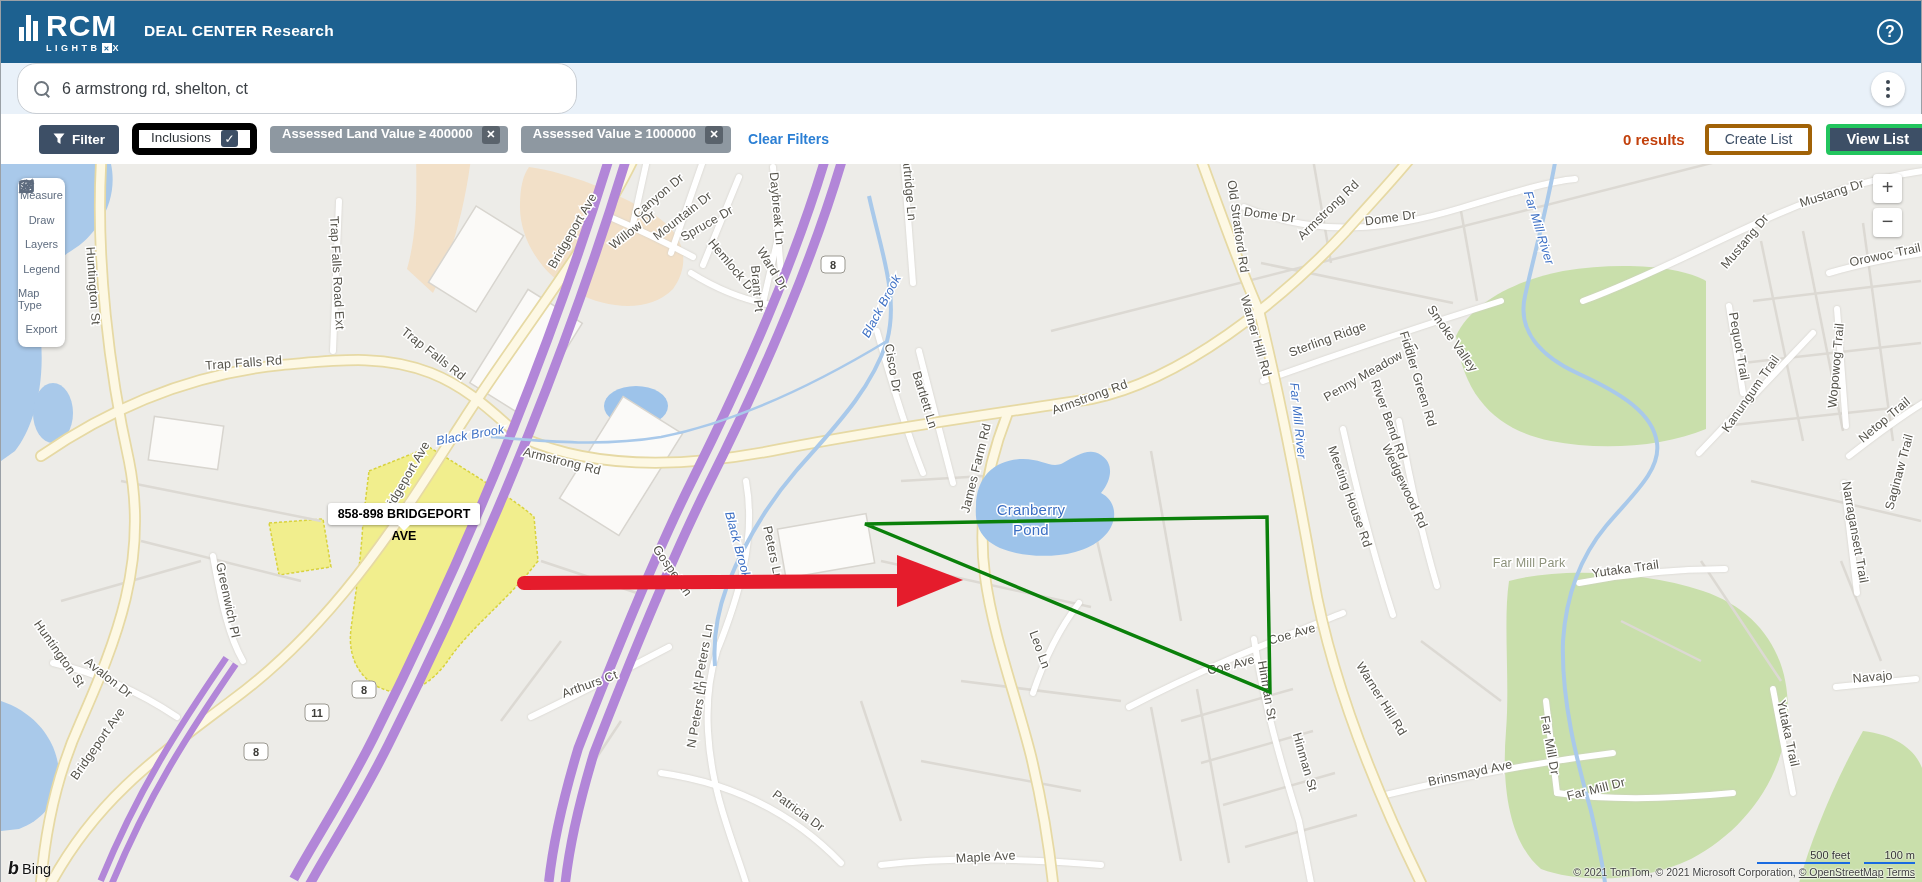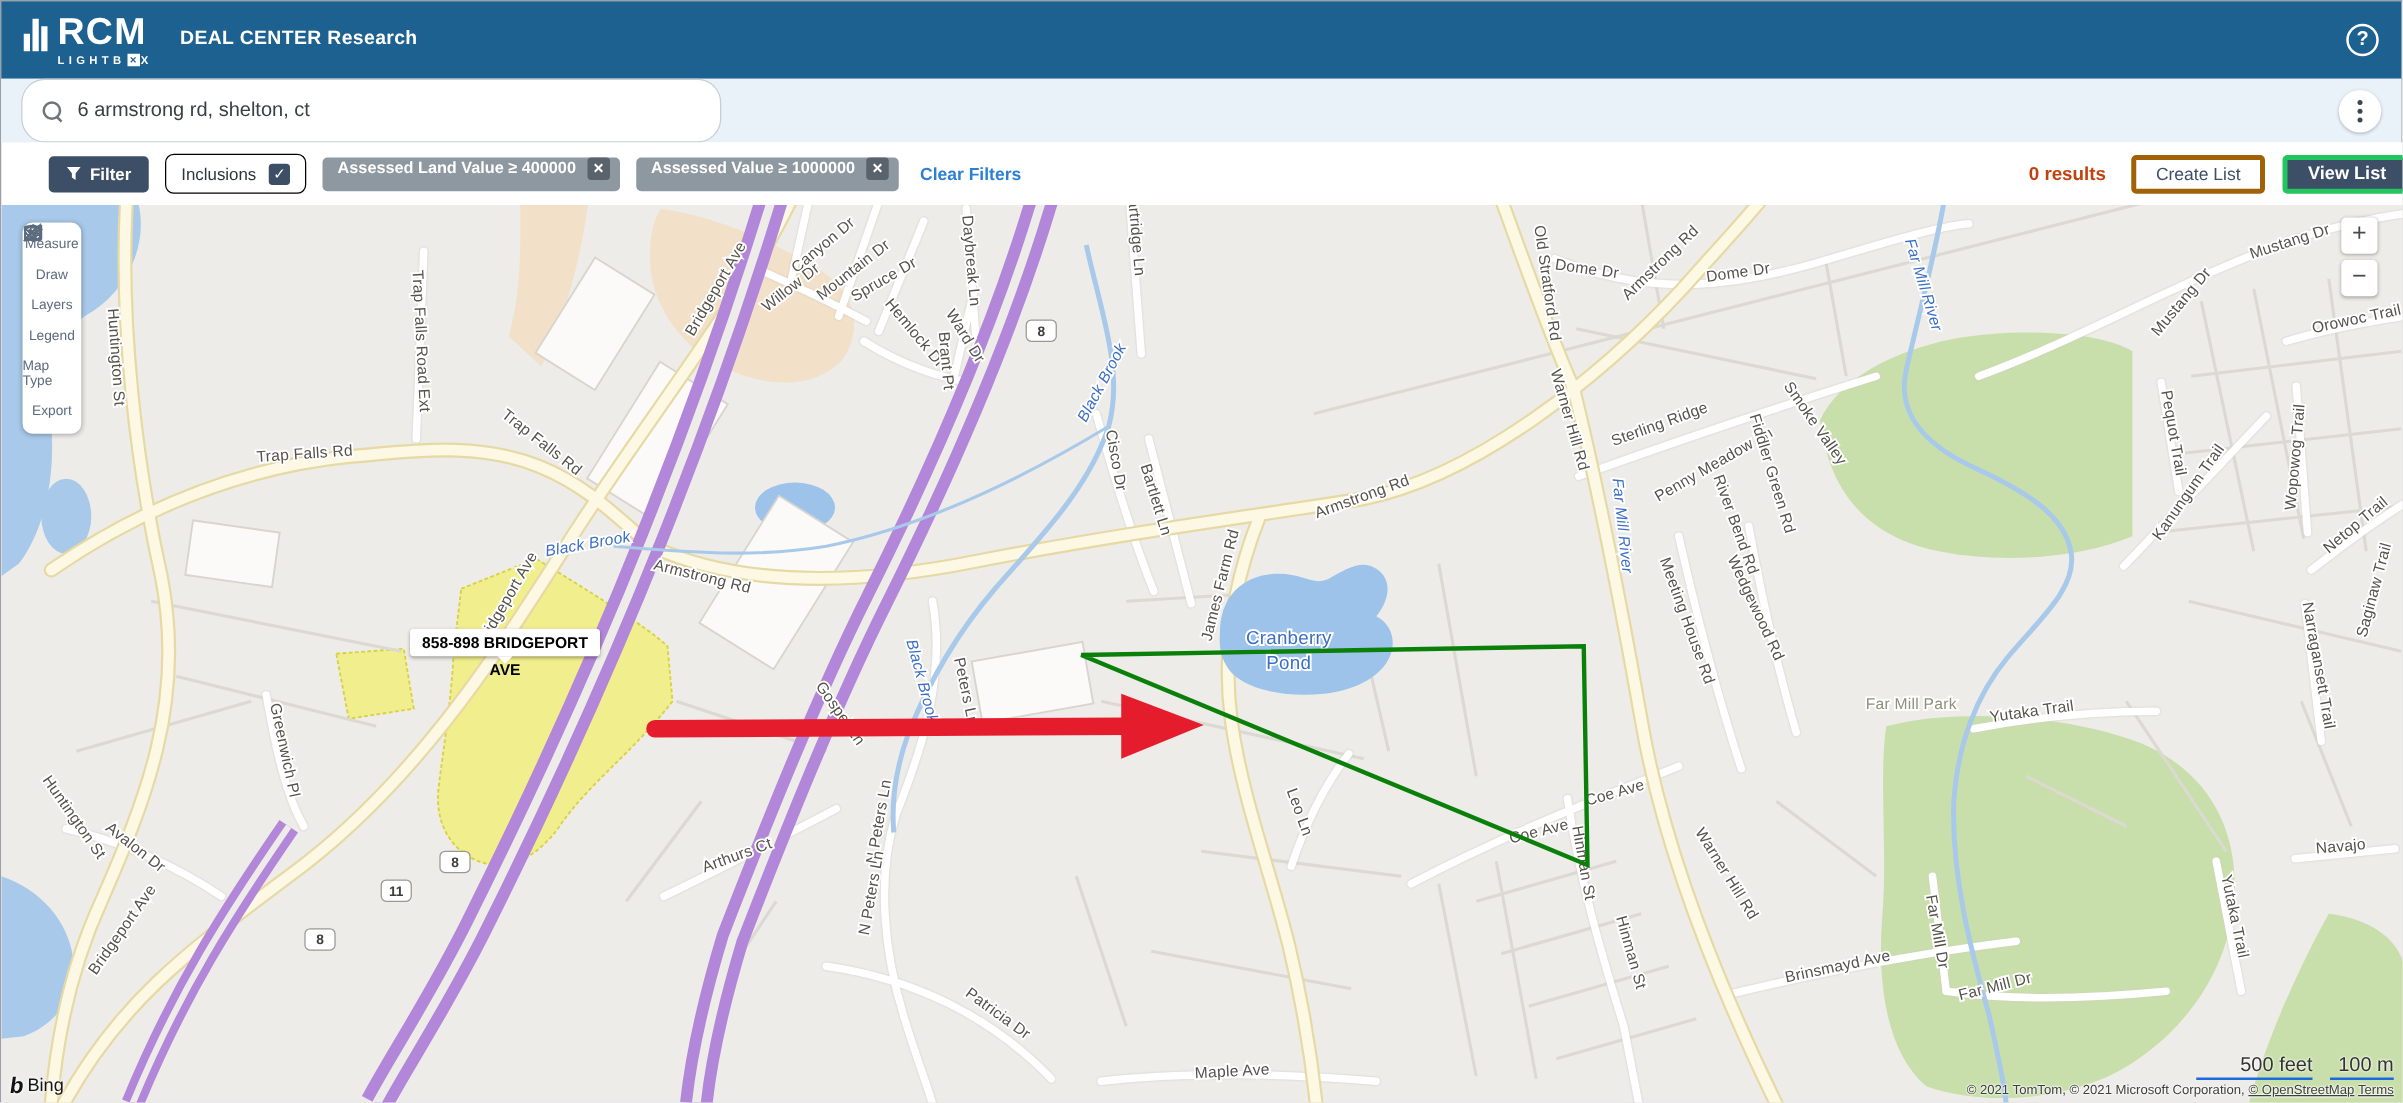--- a/index.html
+++ b/index.html
@@ -24,21 +24,21 @@
   .search-glyph { width:16px; height:16px; position:relative; flex:0 0 auto; }
   .search-glyph:before { content:""; position:absolute; left:0; top:0; width:11px; height:11px; border:2px solid #6d757d; border-radius:50%; }
   .search-glyph:after { content:""; position:absolute; left:11px; top:11px; width:6px; height:2px; background:#6d757d; transform:rotate(45deg); transform-origin:left center; }
   .search-text { font-size:16px; color:#3a3f44; border:none; outline:none; background:transparent; width:100%; }
   .kebab-btn { margin-left:auto; width:34px; height:34px; background:#fff; border-radius:50%; box-shadow:0 1px 3px rgba(0,0,0,.25); display:flex; flex-direction:column; align-items:center; justify-content:center; gap:3px; cursor:pointer; }
   .kebab-btn i { width:4px; height:4px; border-radius:50%; background:#3c4651; }
 
   
   #filter-row { position:absolute; left:0; top:113px; width:100%; height:50px; background:#fff; display:flex; align-items:center; padding:0 14px; gap:13px;margin-left:24px; }
   .filter-btn { height:29px; background:#3d4f66; color:#fff; font-size:13.5px; font-weight:bold; border:none; border-radius:4px; display:flex; align-items:center; gap:7px; padding:0 14px; cursor:pointer; }
-  .inclusions { height:32px; background:#fff; border:1px solid #000000; border-radius:7px; display:flex; align-items:center; gap:10px; padding:0 12px; font-size:13.5px; color:#30353a; }
+  .inclusions { height:32px; background:#fff; border:7px solid #000000; border-radius:7px; display:flex; gap:10px; padding:0 12px; font-size:13.5px; color:#30353a; }
   .checkbox { width:17px; height:17px; background:#3d4f66; border-radius:3px; color:#fff; font-size:12px; display:flex; align-items:center; justify-content:center; cursor:pointer; }
   .chip { height:27px; background:#8e98a1; border-radius:4px; display:flex; gap:9px; padding:0 8px 0 12px; color:#fff; font-size:13px; font-weight:bold; }
   .chip-x { width:18px; height:18px; background:#5a636c; border-radius:3px; color:#fff; font-size:11px; font-weight:bold; display:flex; align-items:center; justify-content:center; cursor:pointer; }
   .clear-link { color:#2b7fd4; font-size:14px; font-weight:bold; cursor:pointer; margin-left:4px; }
   .filter-right { margin-left:auto; display:flex; align-items:center; gap:14px; padding-right:2px; }
   .results-count { font-size:15px; font-weight:bold; color:#c2410c; margin-right:6px; }
   .btn-outline { height:31px; padding:0 16px; background:#fff; border:4px solid #a16207; border-radius:4px; color:#3d4f66; font-size:14px; cursor:pointer; }
   .btn-solid { height:31px; padding:0 16px; background:#3d4f66; border:4px solid #22c55e; border-radius:4px; color:#fff; font-size:14.5px; font-weight:bold; cursor:pointer; }
 
   
@@ -59,21 +59,21 @@
   #zoom-ctrls { position:absolute; right:21px; top:10px; z-index:5; display:flex; flex-direction:column; gap:5px; }
   .zoom-btn { width:29px; height:29px; background:#fff; border-radius:4px; box-shadow:0 1px 3px rgba(0,0,0,.3); color:#4a4a4a; font-size:20px; line-height:27px; text-align:center; cursor:pointer; user-select:none; }
   #map-tooltip { position:absolute; left:327px; top:339px; width:152px; height:22px; background:#fff; border-radius:3px; box-shadow:0 1px 3px rgba(0,0,0,.35); font-size:12.5px; font-weight:bold; color:#000000; text-align:center; line-height:22px; z-index:4; }
   #map-tooltip:after { content:""; position:absolute; left:50%; bottom:-6px; margin-left:-6px; border-left:6px solid transparent; border-right:6px solid transparent; border-top:6px solid #fff; }
   #bing-logo { position:absolute; left:7px; bottom:4px; z-index:5; display:flex; align-items:center; gap:3px; color:#141414; text-shadow:0 0 3px #fff,0 0 3px #fff; }
   #bing-logo .b { font-size:18px; font-weight:bold; transform:skewX(-8deg); }
   #bing-logo .name { font-size:14.5px; }
   #attrib { position:absolute; right:8px; bottom:5px; z-index:5; text-align:right; }
   .scale-row { display:flex; justify-content:flex-end; gap:14px; margin-bottom:2px; }
   .scale-item { display:flex; flex-direction:column; align-items:flex-end; }
-  .scale-item em { font-style:normal; font-size:16px; color:#333; text-shadow:0 0 2px #fff,0 0 2px #fff; line-height:1; }
+  .scale-item em { font-style:normal; font-size:11px; color:#333; text-shadow:0 0 2px #fff,0 0 2px #fff; line-height:1; }
   .scale-bar-feet { width:93px; height:2px; background:#1a6be0; margin-top:1px; }
   .scale-bar-m { width:51px; height:2px; background:#1a6be0; margin-top:1px; }
   .attrib-line { font-size:10.5px; color:#3f3f3f; text-shadow:0 0 2px #fff,0 0 2px #fff,0 0 2px #fff; }
   .attrib-line a { color:#3f3f3f; text-decoration:underline; cursor:pointer; }
 </style>
 </head>
 <body>
 
 <div id="app">
 

